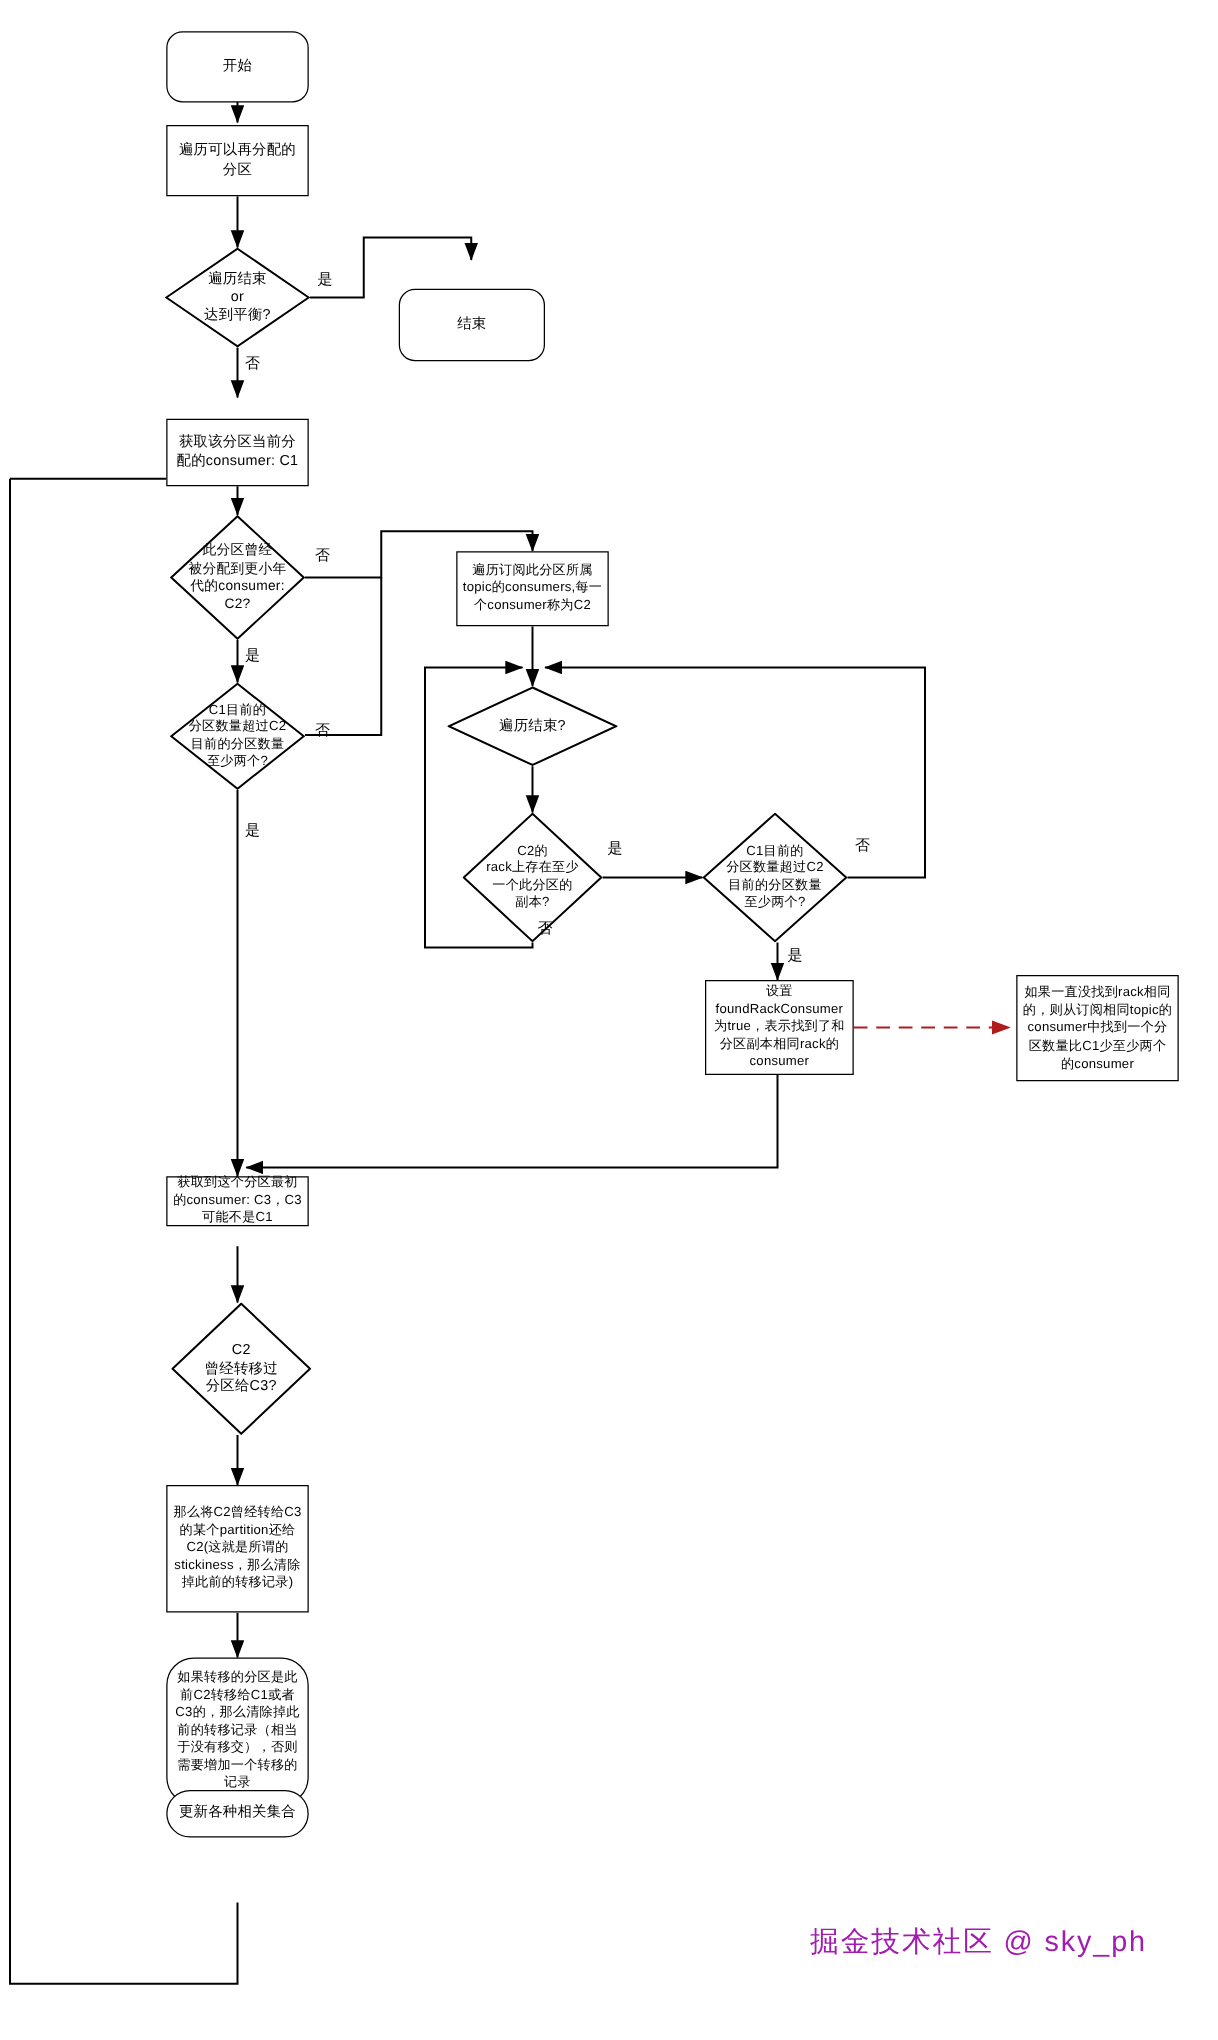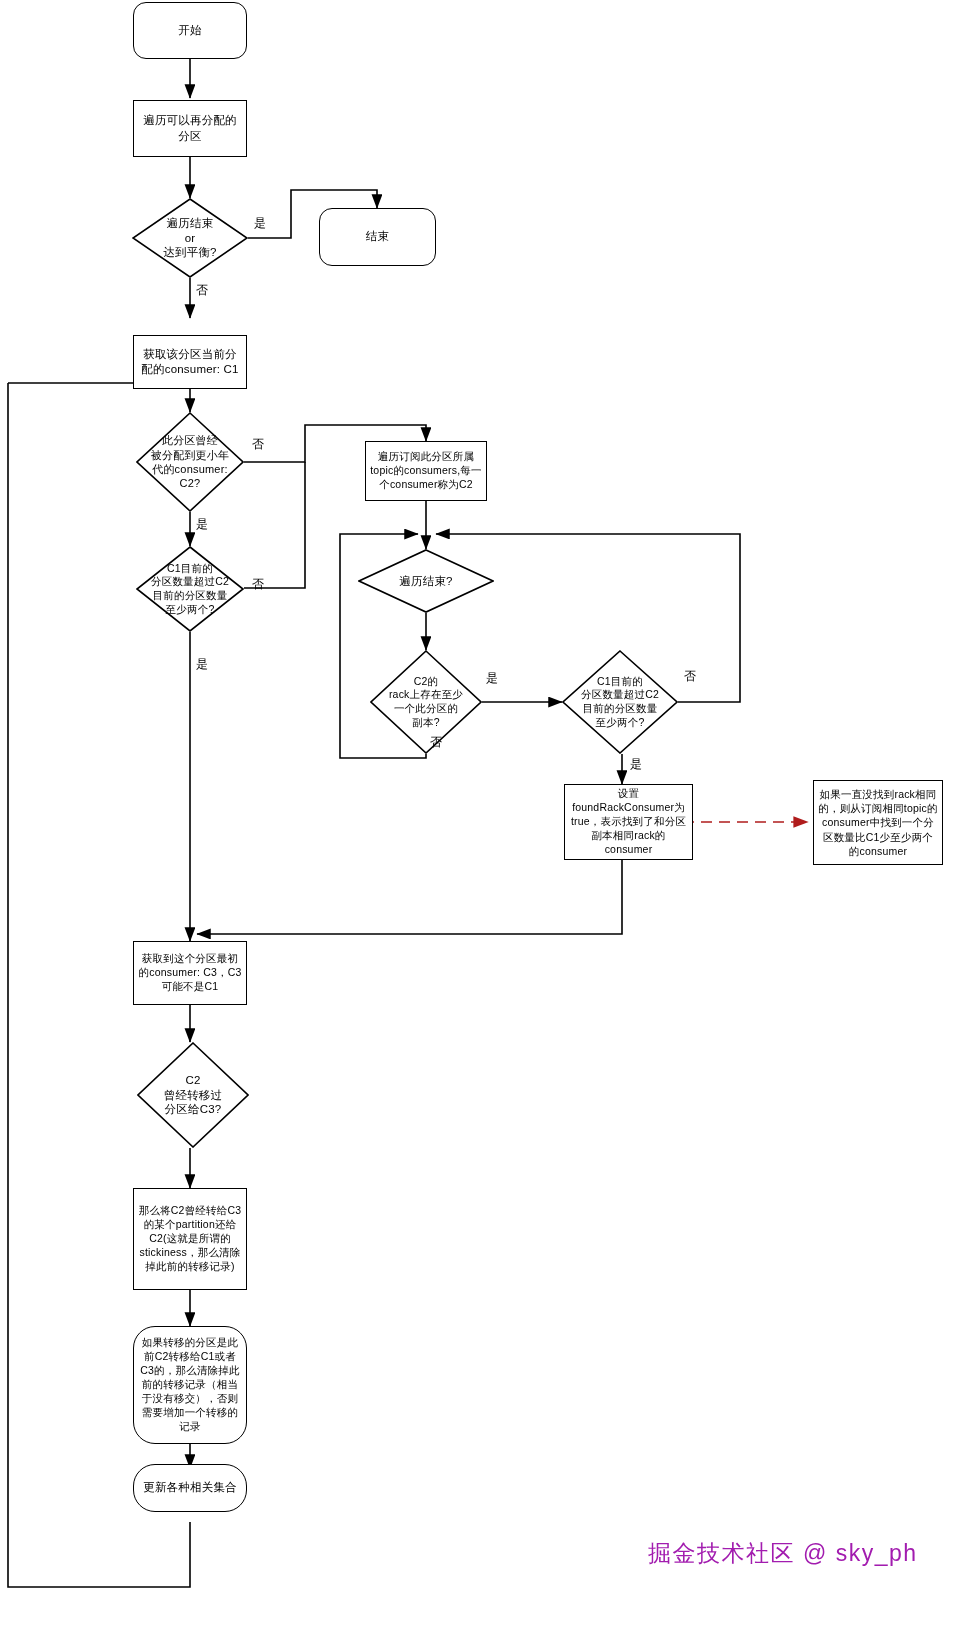--- a/index.html
+++ b/index.html
@@ -38,20 +38,21 @@
     white-space:pre-line;
   }
   .proc{
     border:1.3px solid #000000;
     background:#ffffff;
   }
   .term{
     border:1.3px solid #000000;
     background:#ffffff;
     border-radius:13px;
+    margin-top:23px;
   }
   .note{
     border:1.3px solid #000000;
     background:#ffffff;
     font-size:11px;
     line-height:1.34;
   }
   .decision{
     background:transparent;
     border:none;
@@ -217,50 +218,50 @@
   <div class="node decision" style="left:562px;top:650px;width:116px;height:104px;">
     <svg class="dia" viewBox="0 0 116 104" preserveAspectRatio="none">
       <polygon points="58,1 115,52 58,103 1,52" fill="#ffffff" stroke="#000000" stroke-width="1.6" vector-effect="non-scaling-stroke"></polygon>
     </svg>
     <span class="txt" style="font-size:10.5px;padding:0 1px;">C1目前的
 分区数量超过C2
 目前的分区数量
 至少两个?</span>
   </div>
 
-  <div class="node proc" style="left:564px;top:784px;width:129px;height:76px;">
+  <div class="node proc" style="left:564px;top:784px;width:119px;height:76px;">
     <span class="txt" style="font-size:10.5px;">设置foundRackConsumer为true，表示找到了和分区副本相同rack的consumer</span>
   </div>
 
   <div class="node note" style="left:813px;top:780px;width:130px;height:85px;">
     <span class="txt" style="font-size:10.5px;">如果一直没找到rack相同的，则从订阅相同topic的consumer中找到一个分区数量比C1少至少两个的consumer</span>
   </div>
 
-  <div class="node proc" style="left:133px;top:941px;width:114px;height:64px;">
+  <div class="node proc" style="left:133px;top:941px;width:114px;height:40px;">
     <span class="txt" style="font-size:10.5px;">获取到这个分区最初的consumer: C3，C3可能不是C1</span>
   </div>
 
   <div class="node decision" style="left:137px;top:1042px;width:112px;height:106px;">
     <svg class="dia" viewBox="0 0 112 106" preserveAspectRatio="none">
       <polygon points="56,1 111,53 56,105 1,53" fill="#ffffff" stroke="#000000" stroke-width="1.6" vector-effect="non-scaling-stroke"></polygon>
     </svg>
     <span class="txt">C2
 曾经转移过
 分区给C3?</span>
   </div>
 
   <div class="node proc" style="left:133px;top:1188px;width:114px;height:102px;">
     <span class="txt" style="font-size:10.5px;">那么将C2曾经转给C3的某个partition还给C2(这就是所谓的stickiness，那么清除掉此前的转移记录)</span>
   </div>
 
   <div class="node proc" style="left:133px;top:1326px;width:114px;height:118px;border-radius:22px;">
     <span class="txt" style="font-size:10.5px;">如果转移的分区是此前C2转移给C1或者C3的，那么清除掉此前的转移记录（相当于没有移交），否则需要增加一个转移的记录</span>
   </div>
 
-  <div class="node proc" style="left:133px;top:1464px;width:114px;height:48px;border-radius:22px;">
+  <div class="node proc" style="left:133px;top:1432px;width:114px;height:38px;border-radius:22px;">
     <span class="txt">更新各种相关集合</span>
   </div>
 
   <div class="edge-label" style="left:254px;top:217px;">是</div>
   <div class="edge-label" style="left:196px;top:284px;">否</div>
   <div class="edge-label" style="left:252px;top:438px;">否</div>
   <div class="edge-label" style="left:196px;top:518px;">是</div>
   <div class="edge-label" style="left:252px;top:578px;">否</div>
   <div class="edge-label" style="left:196px;top:658px;">是</div>
   <div class="edge-label" style="left:486px;top:672px;">是</div>

